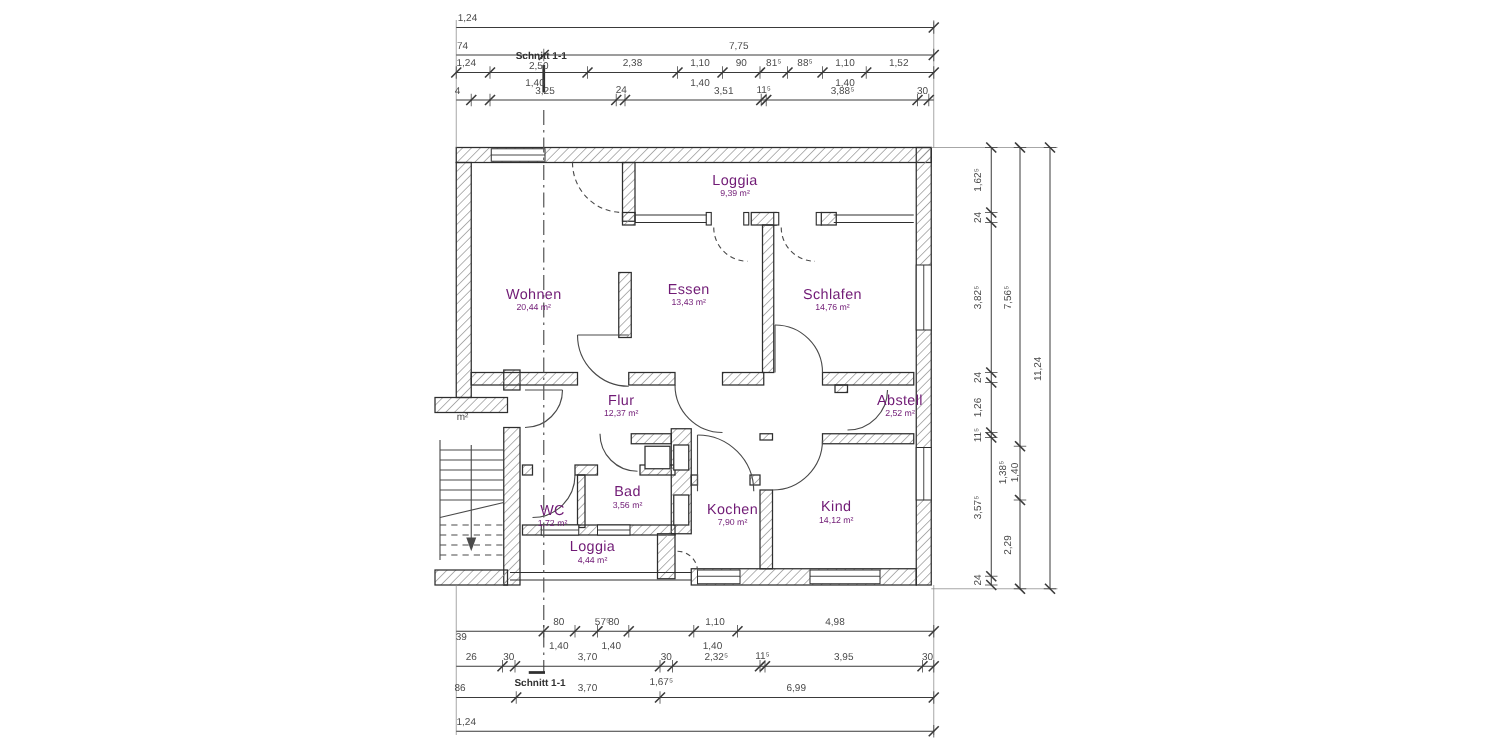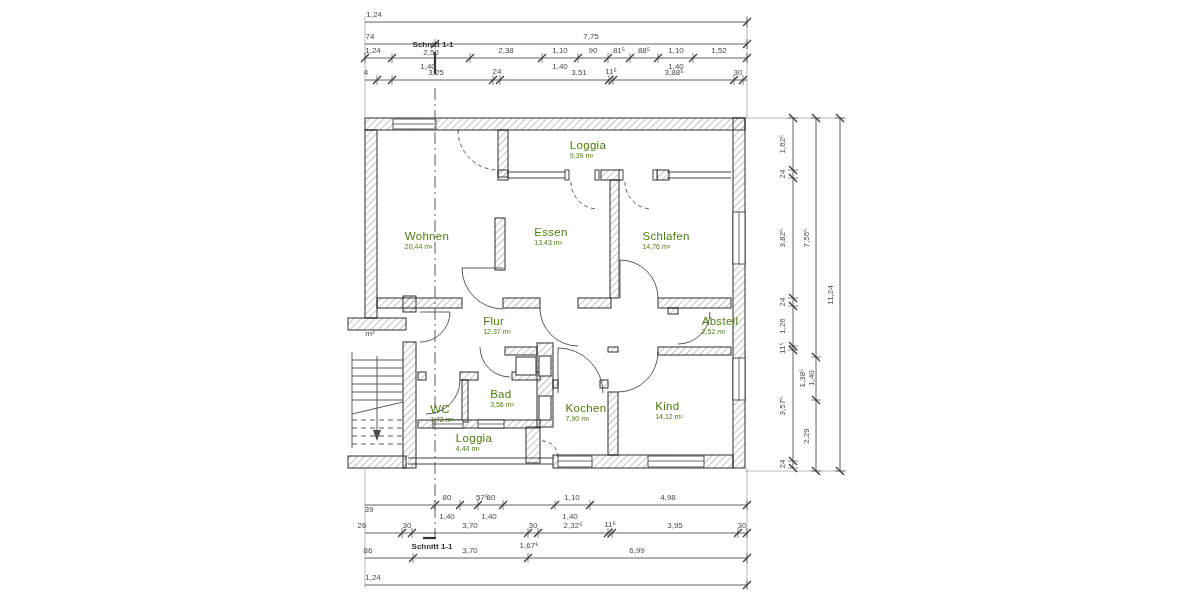--- a/index.html
+++ b/index.html
@@ -9,22 +9,22 @@
   }
   .stage svg{position:absolute;left:0;top:0;}
   #labels{position:absolute;left:0;top:0;width:1200px;height:600px;}
   .lbl{
     position:absolute;transform:translate(-50%,-50%);
     font-size:8px;color:#4a4a4a;white-space:nowrap;line-height:1;
   }
   .lbl.rot{transform:translate(-50%,-50%) rotate(-90deg);}
   .lbl.bold{font-weight:bold;color:#303030;}
   .room-label{
-    position:absolute;transform:translate(-50%,0);
-    color:#4d7c0f;line-height:1.15;
+    position:absolute;transform:translate(-50%,0);text-align:center;
+    color:#701a75;line-height:1.15;
   }
   .room-name{font-size:11.5px;letter-spacing:.3px;white-space:nowrap;}
   .room-area{font-size:7px;white-space:nowrap;}
 </style>
 </head>
 <body>
 
 <div class="stage">
 
   <svg width="1200" height="600" viewBox="0 0 1200 600">
@@ -313,21 +313,21 @@
       <span class="lbl" style="left: 611px; top: 72px;">11⁵</span>
       <span class="lbl" style="left: 674px; top: 73px;">3,88⁵</span>
       <span class="lbl" style="left: 738px; top: 73px;">30</span>
       <span class="lbl" style="left: 369px; top: 510px;">39</span>
       <span class="lbl" style="left: 447px; top: 498px;">80</span>
       <span class="lbl" style="left: 482px; top: 498px;">57⁵</span>
       <span class="lbl" style="left: 491px; top: 498px;">80</span>
       <span class="lbl" style="left: 529px; top: 498px; margin-top: 48px;">1,67⁵</span>
       <span class="lbl" style="left: 572px; top: 498px;">1,10</span>
       <span class="lbl" style="left: 668px; top: 498px;">4,98</span>
-      <span class="lbl" style="left: 362px; top: 526px; text-align: right;">26</span>
+      <span class="lbl" style="left: 377px; top: 526px; text-align: right;">26</span>
       <span class="lbl" style="left: 407px; top: 526px;">30</span>
       <span class="lbl" style="left: 470px; top: 526px;">3,70</span>
       <span class="lbl" style="left: 533px; top: 526px;">30</span>
       <span class="lbl" style="left: 573px; top: 526px;">2,32⁵</span>
       <span class="lbl" style="left: 610px; top: 525px;">11⁵</span>
       <span class="lbl" style="left: 675px; top: 526px;">3,95</span>
       <span class="lbl" style="left: 742px; top: 526px;">30</span>
       <span class="lbl" style="left: 368px; top: 551px;">86</span>
       <span class="lbl" style="left: 470px; top: 551px;">3,70</span>
       <span class="lbl" style="left: 637px; top: 551px;">6,99</span>

